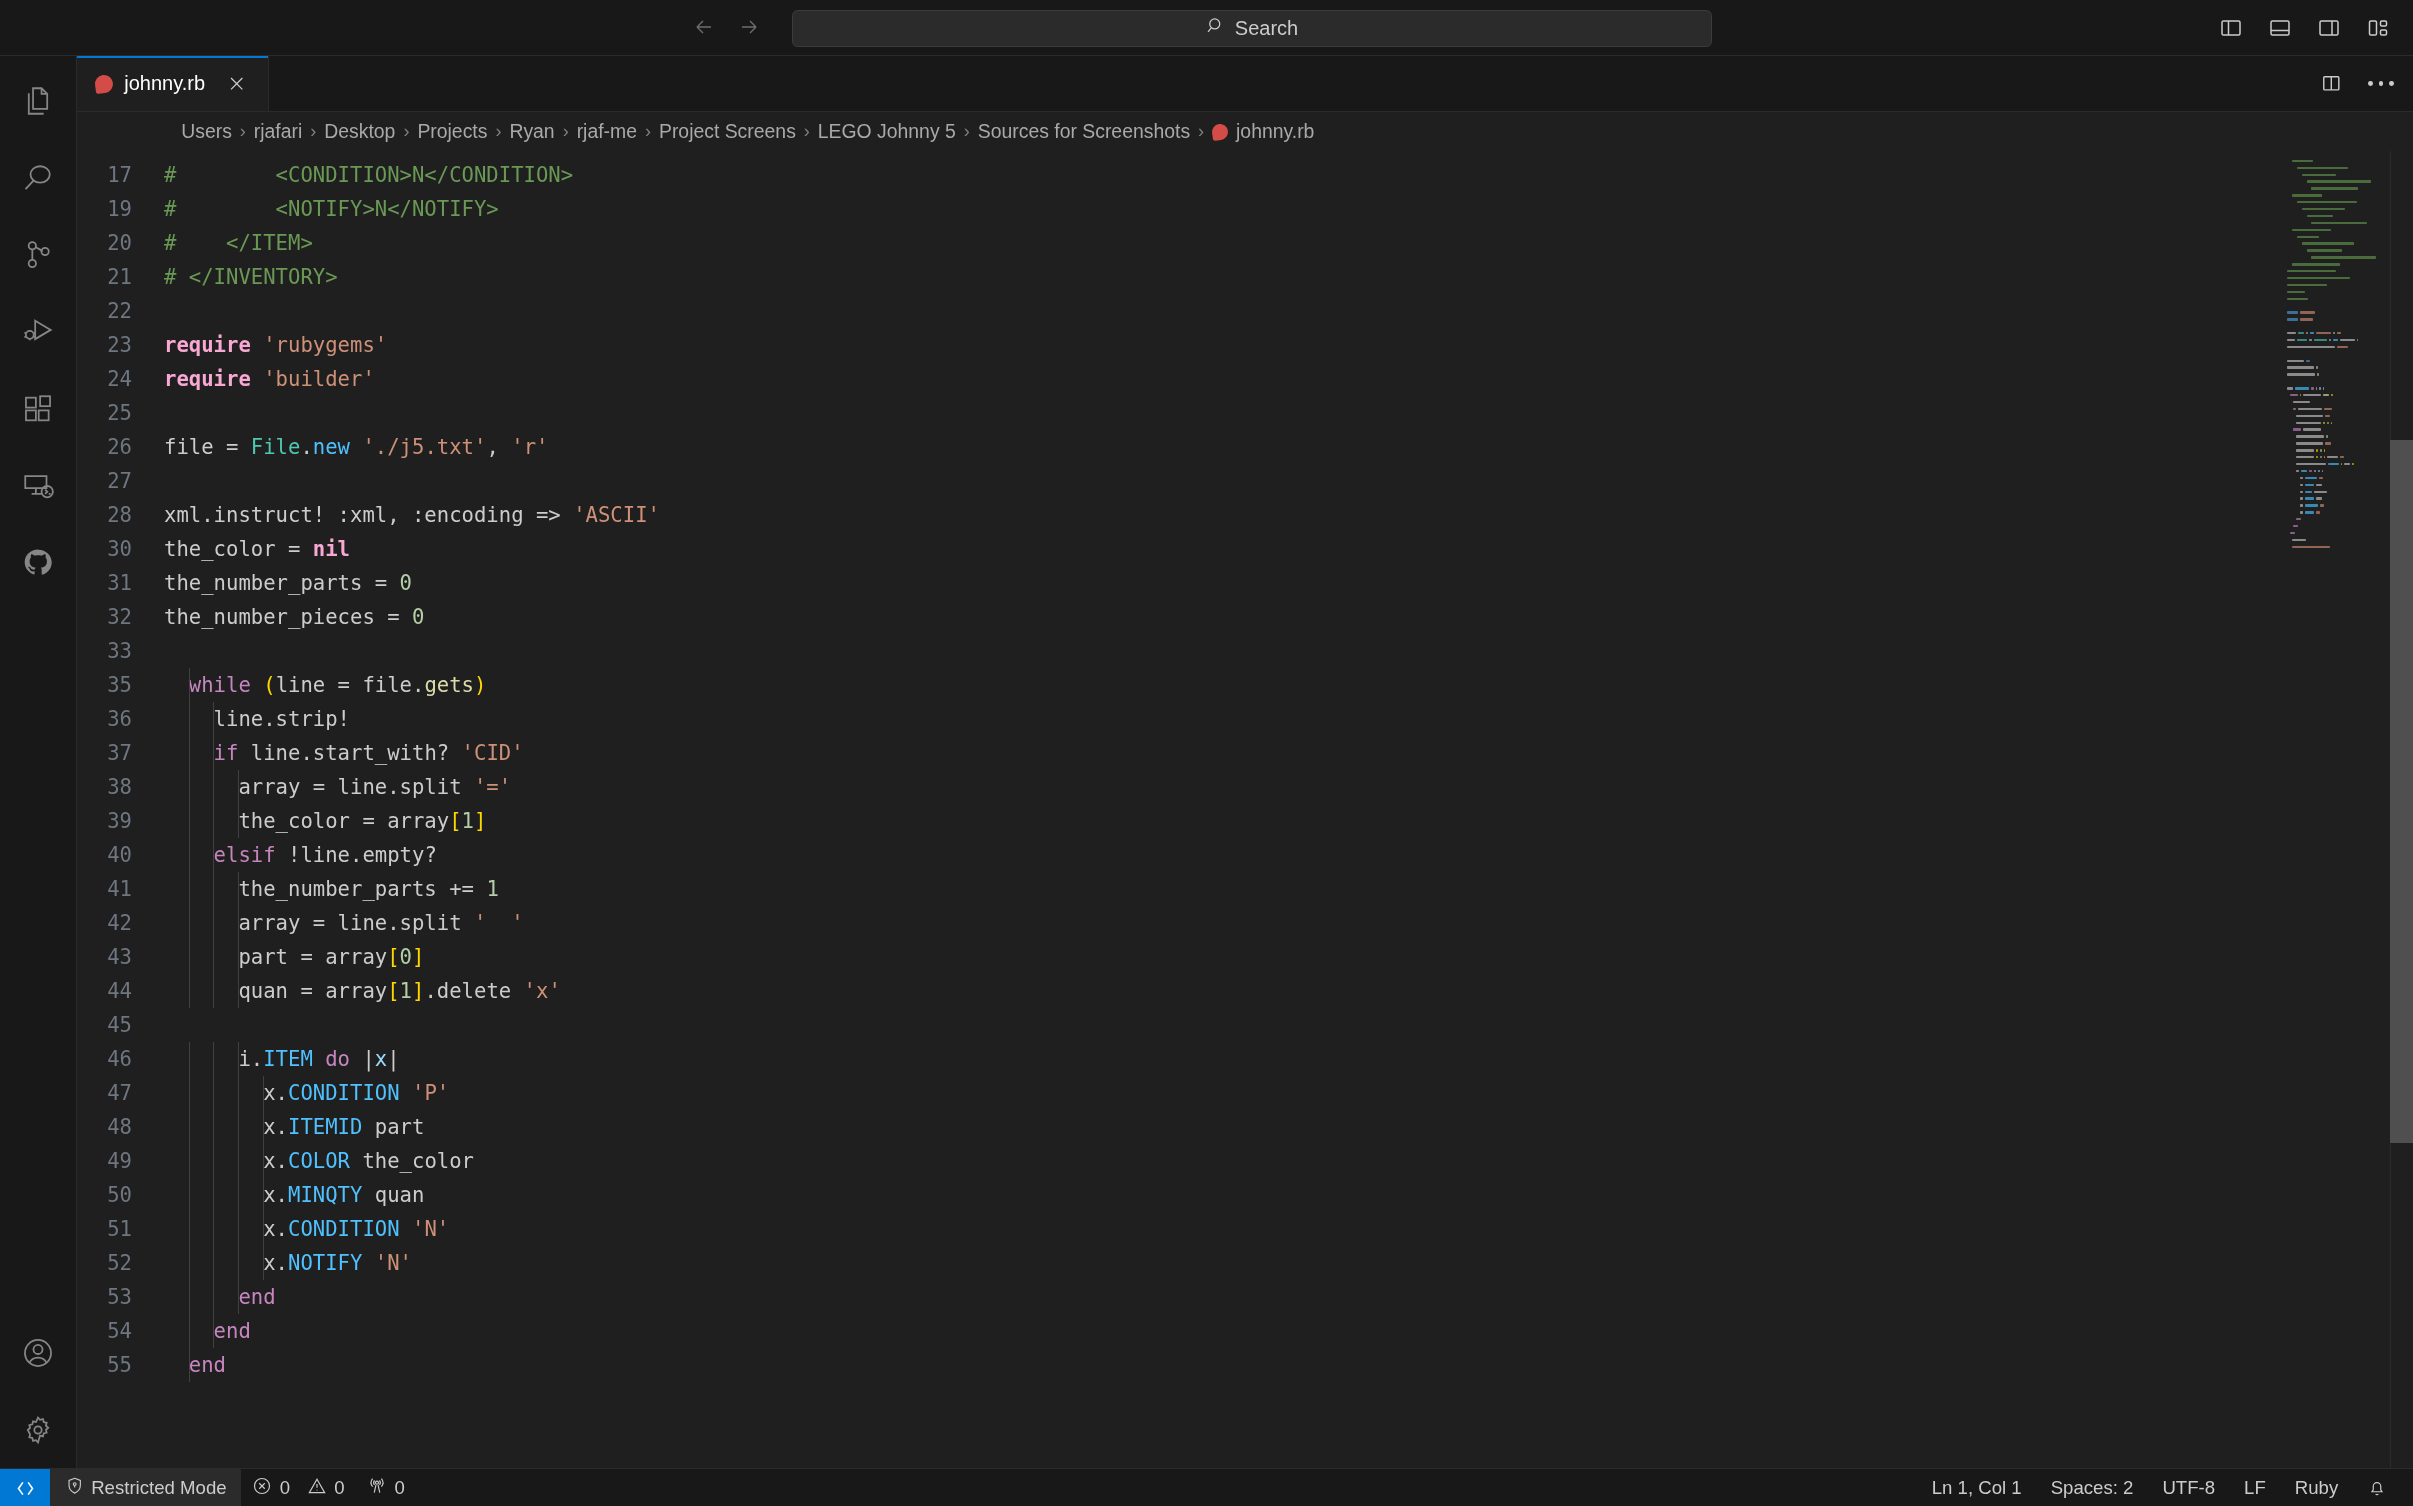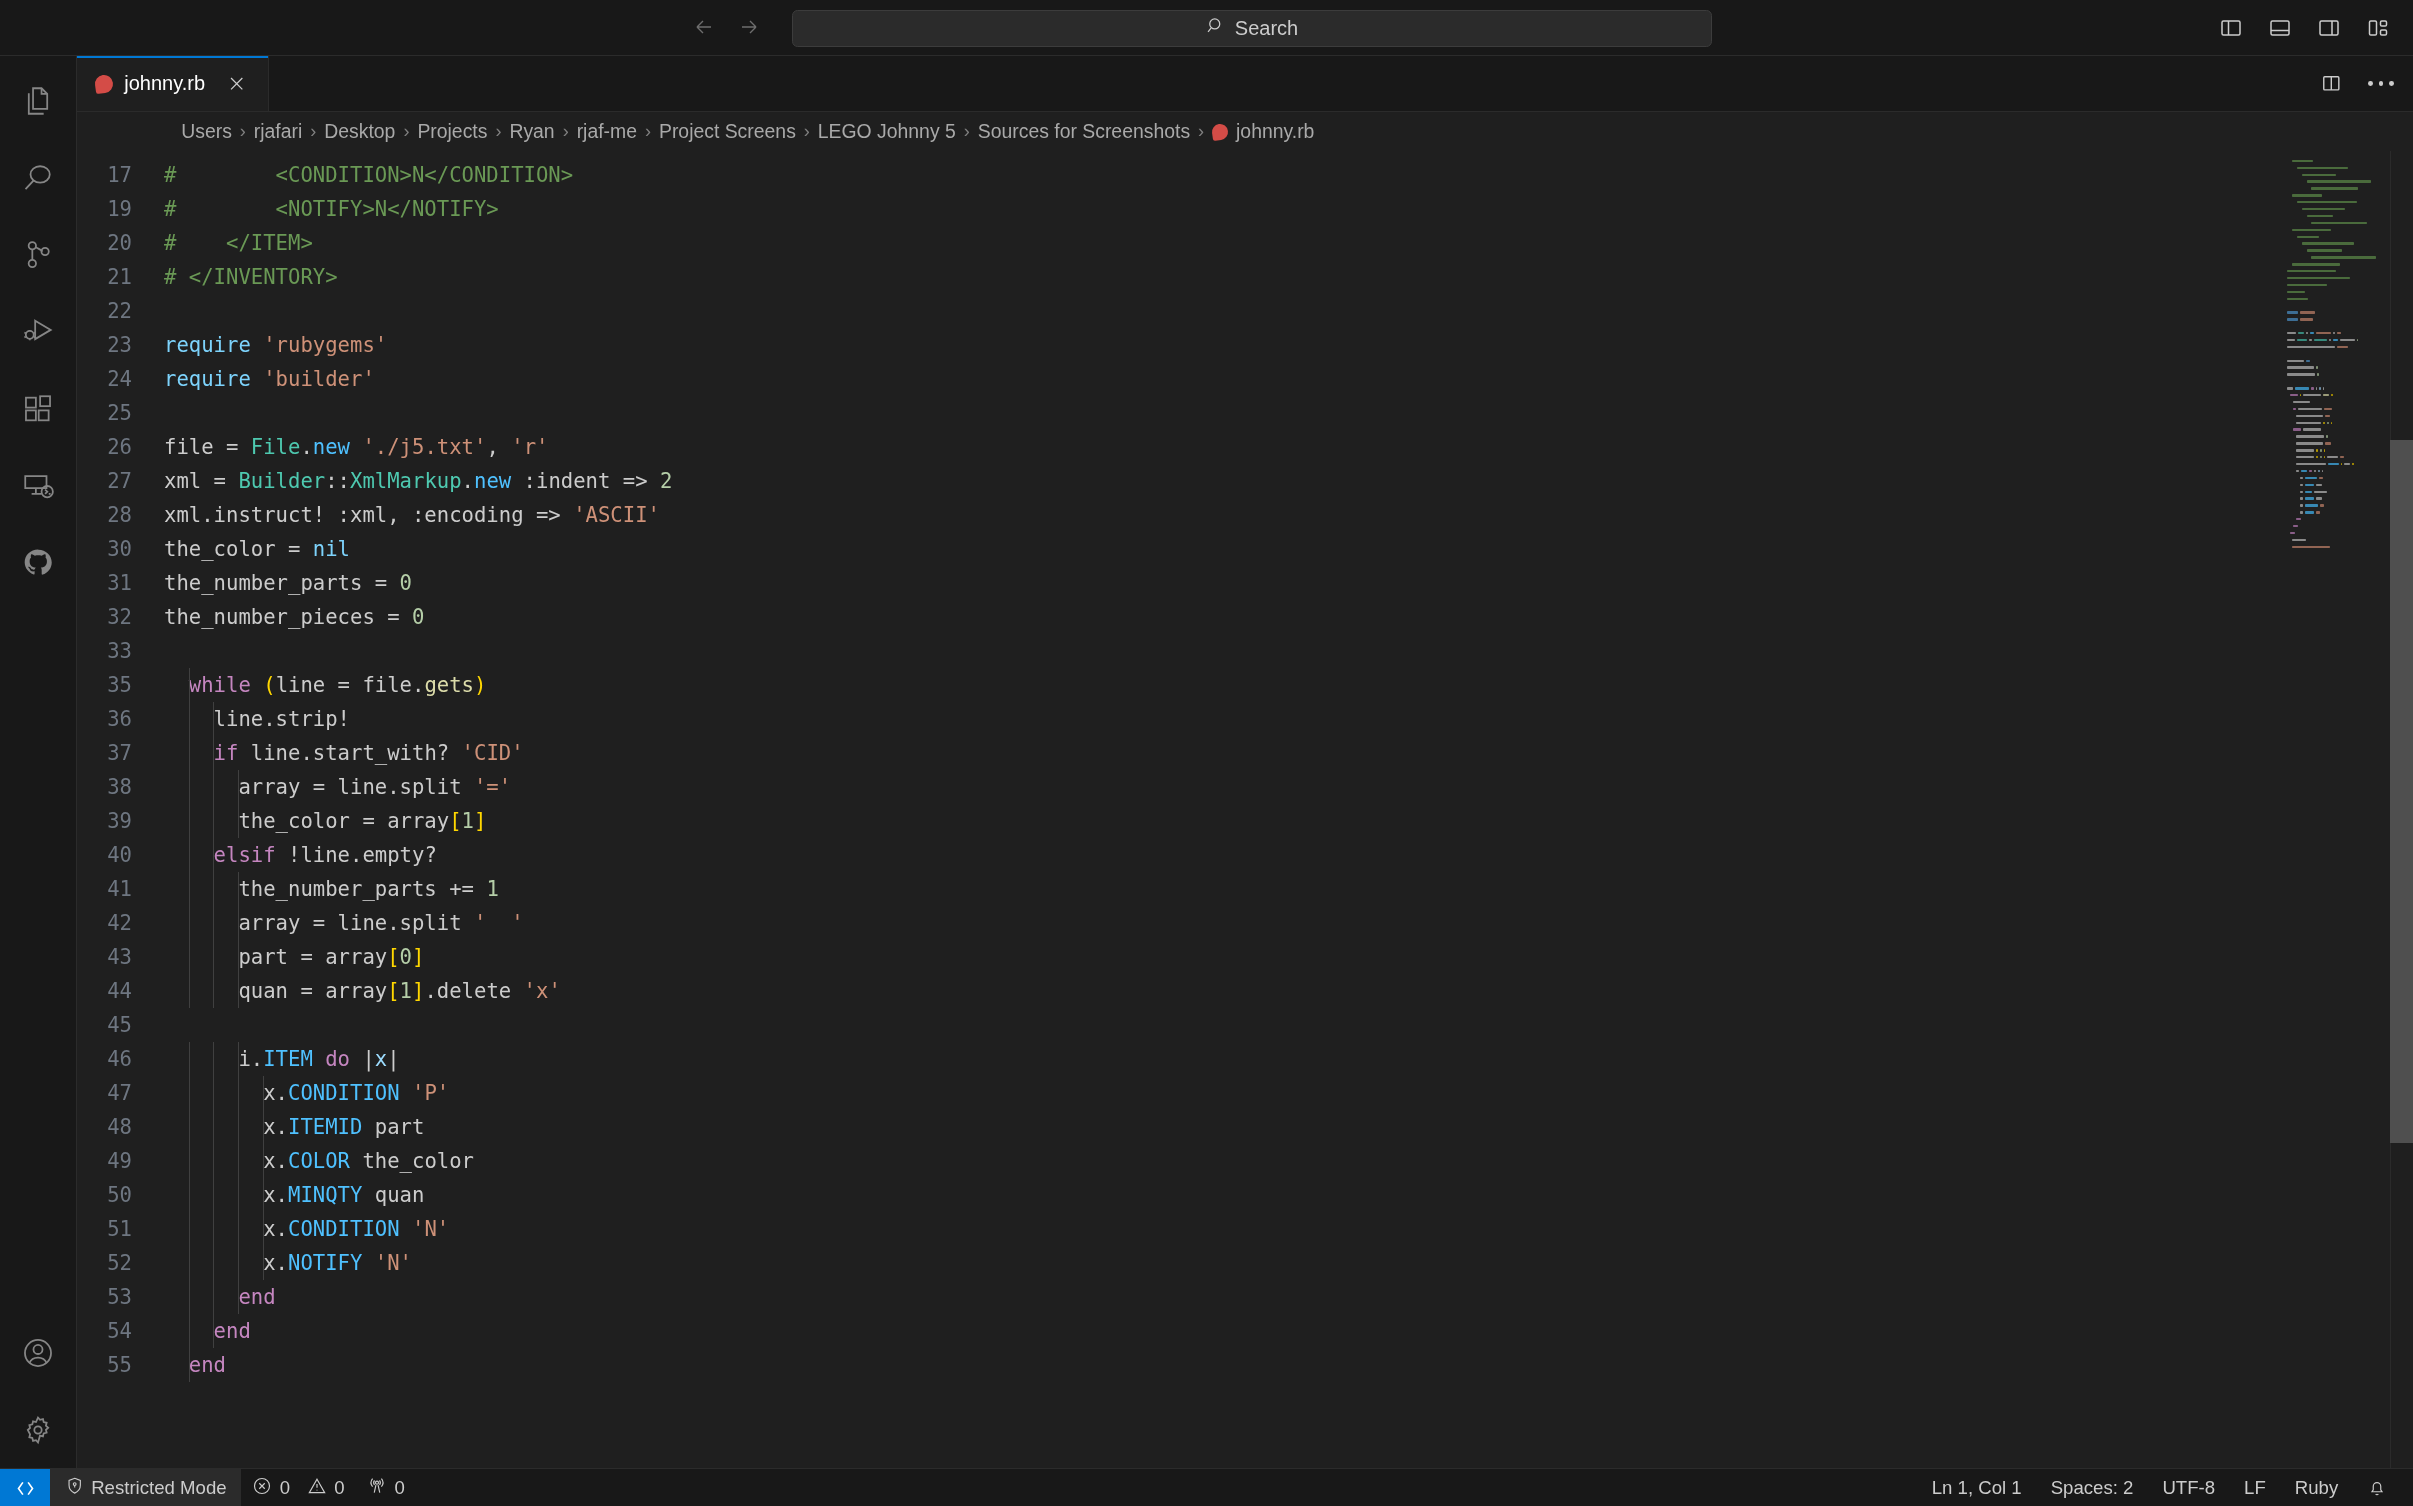--- a/index.html
+++ b/index.html
@@ -144,21 +144,21 @@
   .cl { display: flex; height: 34px; white-space: pre; align-items: center; }
   .ln {
     width: 87px; min-width: 87px; text-align: right;
     color: #6e7681; padding-right: 32px;
     font-family: "DejaVu Sans Mono", monospace; font-size: 20.6px;
   }
   .code { position: relative; color: #cccccc; }
 
   
   .c-com  { color: #6a9955; }
-  .c-kw   { color: #7dd3fc; }
+  .c-kw   { color: #f9a8d4; font-weight: bold; }
   .c-ctl  { color: #c586c0; }
   .c-str  { color: #ce9178; }
   .c-num  { color: #b5cea8; }
   .c-type { color: #4ec9b0; }
   .c-fn   { color: #dcdcaa; }
   .c-mth  { color: #4fc1ff; }
   .c-var  { color: #9cdcfe; }
   .c-txt  { color: #cccccc; }
   .c-br1  { color: #ffd700; }
 
@@ -418,21 +418,21 @@
         <div class="codelines" id="codelines">
             <div class="cl"><div class="ln">17</div><div class="code"><span class="c-com">#        &lt;CONDITION&gt;N&lt;/CONDITION&gt;</span></div></div>
             <div class="cl"><div class="ln">19</div><div class="code"><span class="c-com">#        &lt;NOTIFY&gt;N&lt;/NOTIFY&gt;</span></div></div>
             <div class="cl"><div class="ln">20</div><div class="code"><span class="c-com">#    &lt;/ITEM&gt;</span></div></div>
             <div class="cl"><div class="ln">21</div><div class="code"><span class="c-com"># &lt;/INVENTORY&gt;</span></div></div>
             <div class="cl"><div class="ln">22</div><div class="code"></div></div>
             <div class="cl"><div class="ln">23</div><div class="code"><span class="c-kw">require</span><span class="c-txt"> </span><span class="c-str">'rubygems'</span></div></div>
             <div class="cl"><div class="ln">24</div><div class="code"><span class="c-kw">require</span><span class="c-txt"> </span><span class="c-str">'builder'</span></div></div>
             <div class="cl"><div class="ln">25</div><div class="code"></div></div>
             <div class="cl"><div class="ln">26</div><div class="code"><span class="c-txt">file = </span><span class="c-type">File</span><span class="c-txt">.</span><span class="c-mth">new</span><span class="c-txt"> </span><span class="c-str">'./j5.txt'</span><span class="c-txt">, </span><span class="c-str">'r'</span></div></div>
-            <div class="cl"><div class="ln">27</div><div class="code"><span class="c-txt">xml = </span><span class="c-type">Builder</span><span class="c-txt">::</span><span class="c-type">XmlMarkup</span><span class="c-txt">.</span><span class="c-mth">new</span><span class="c-txt"> :indent =&gt; </span><span class="c-num">2</span></div></div>
+            <div class="cl"><div class="ln">27</div></div>
             <div class="cl"><div class="ln">28</div><div class="code"><span class="c-txt">xml.instruct! :xml, :encoding =&gt; </span><span class="c-str">'ASCII'</span></div></div>
             <div class="cl"><div class="ln">30</div><div class="code"><span class="c-txt">the_color = </span><span class="c-kw">nil</span></div></div>
             <div class="cl"><div class="ln">31</div><div class="code"><span class="c-txt">the_number_parts = </span><span class="c-num">0</span></div></div>
             <div class="cl"><div class="ln">32</div><div class="code"><span class="c-txt">the_number_pieces = </span><span class="c-num">0</span></div></div>
             <div class="cl"><div class="ln">33</div><div class="code"></div></div>
             <div class="cl"><div class="ln">35</div><div class="code"><span class="guide" style="left: 25px;"></span><span class="c-txt">  </span><span class="c-ctl">while</span><span class="c-txt"> </span><span class="c-br1">(</span><span class="c-txt">line = file.</span><span class="c-fn">gets</span><span class="c-br1">)</span></div></div>
             <div class="cl"><div class="ln">36</div><div class="code"><span class="guide" style="left: 25px;"></span><span class="guide" style="left: 49px;"></span><span class="c-txt">    line.strip!</span></div></div>
             <div class="cl"><div class="ln">37</div><div class="code"><span class="guide" style="left: 25px;"></span><span class="guide" style="left: 49px;"></span><span class="c-txt">    </span><span class="c-ctl">if</span><span class="c-txt"> line.start_with? </span><span class="c-str">'CID'</span></div></div>
             <div class="cl"><div class="ln">38</div><div class="code"><span class="guide" style="left: 25px;"></span><span class="guide" style="left: 49px;"></span><span class="guide" style="left: 74px;"></span><span class="c-txt">      array = line.split </span><span class="c-str">'='</span></div></div>
             <div class="cl"><div class="ln">39</div><div class="code"><span class="guide" style="left: 25px;"></span><span class="guide" style="left: 49px;"></span><span class="guide" style="left: 74px;"></span><span class="c-txt">      the_color = array</span><span class="c-br1">[</span><span class="c-num">1</span><span class="c-br1">]</span></div></div>

